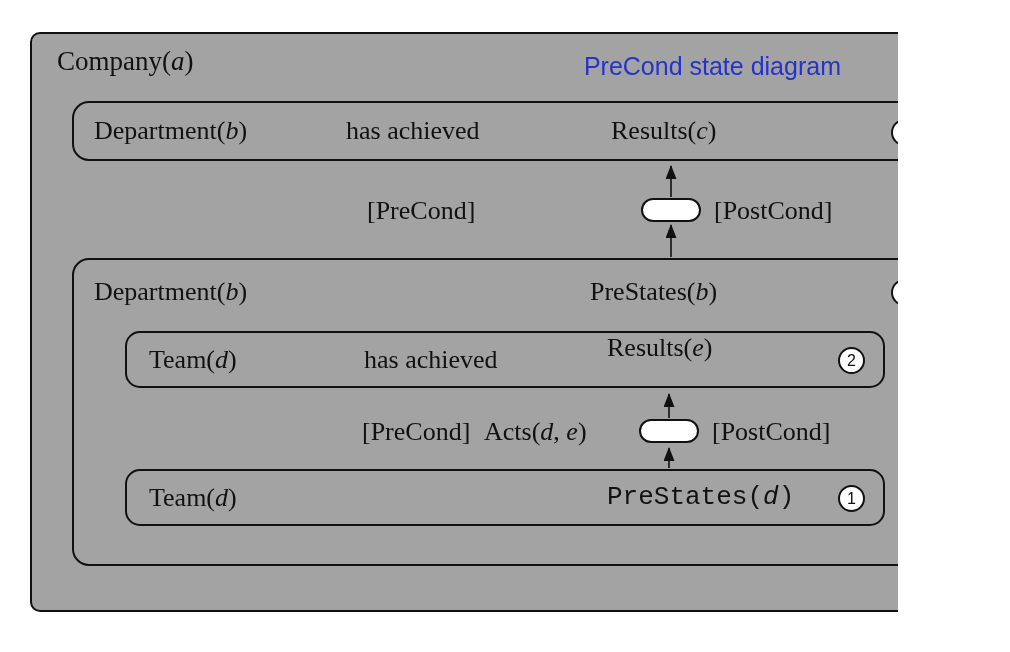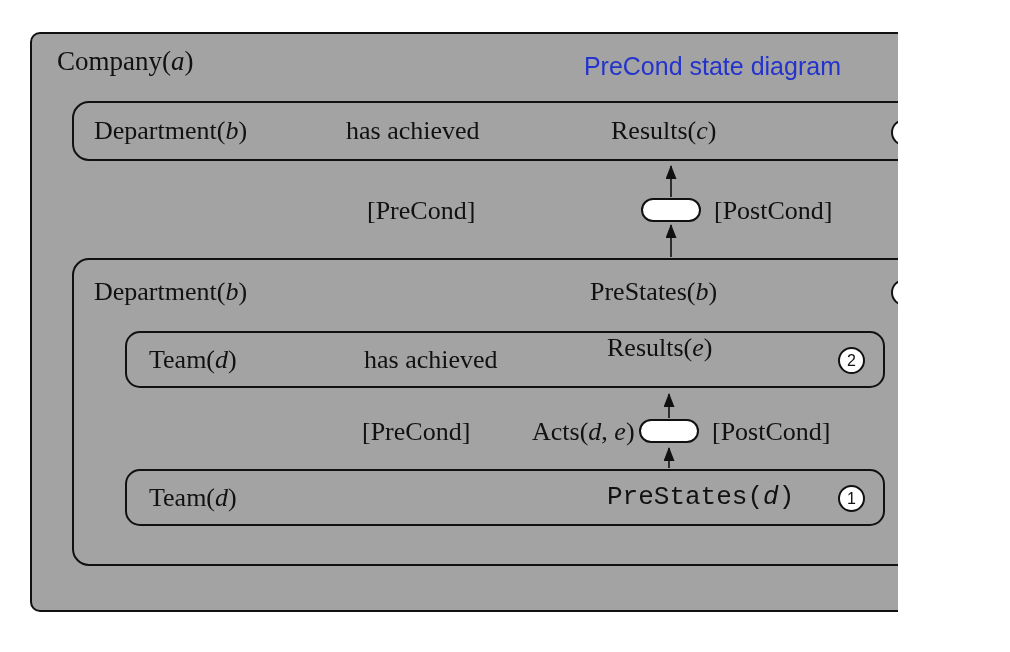--- a/index.html
+++ b/index.html
@@ -57,21 +57,21 @@
 
   
   .tp-entity { left: 22px;  top: 12px; }
   .tp-state  { left: 480px; top: 12px; font-family: Liberation Mono, monospace; }
 
   
   .a1-pre   { left: 367px; top: 196px; }
   .a1-label { left: 489px; top: 196px; }
   .a1-post  { left: 714px; top: 196px; }
   .a2-pre   { left: 362px; top: 417px; }
-  .a2-label { left: 484px; top: 417px; margin-left: 48px; }
+  .a2-label { left: 484px; top: 417px; }
   .a2-post  { left: 712px; top: 417px; }
 
   .pill {
     position: absolute;
     width: 60px; height: 24px;
     border: 2px solid #111111;
     border-radius: 12px;
     background: #ffffff;
   }
   .pill-1 { left: 641px; top: 198px; }

